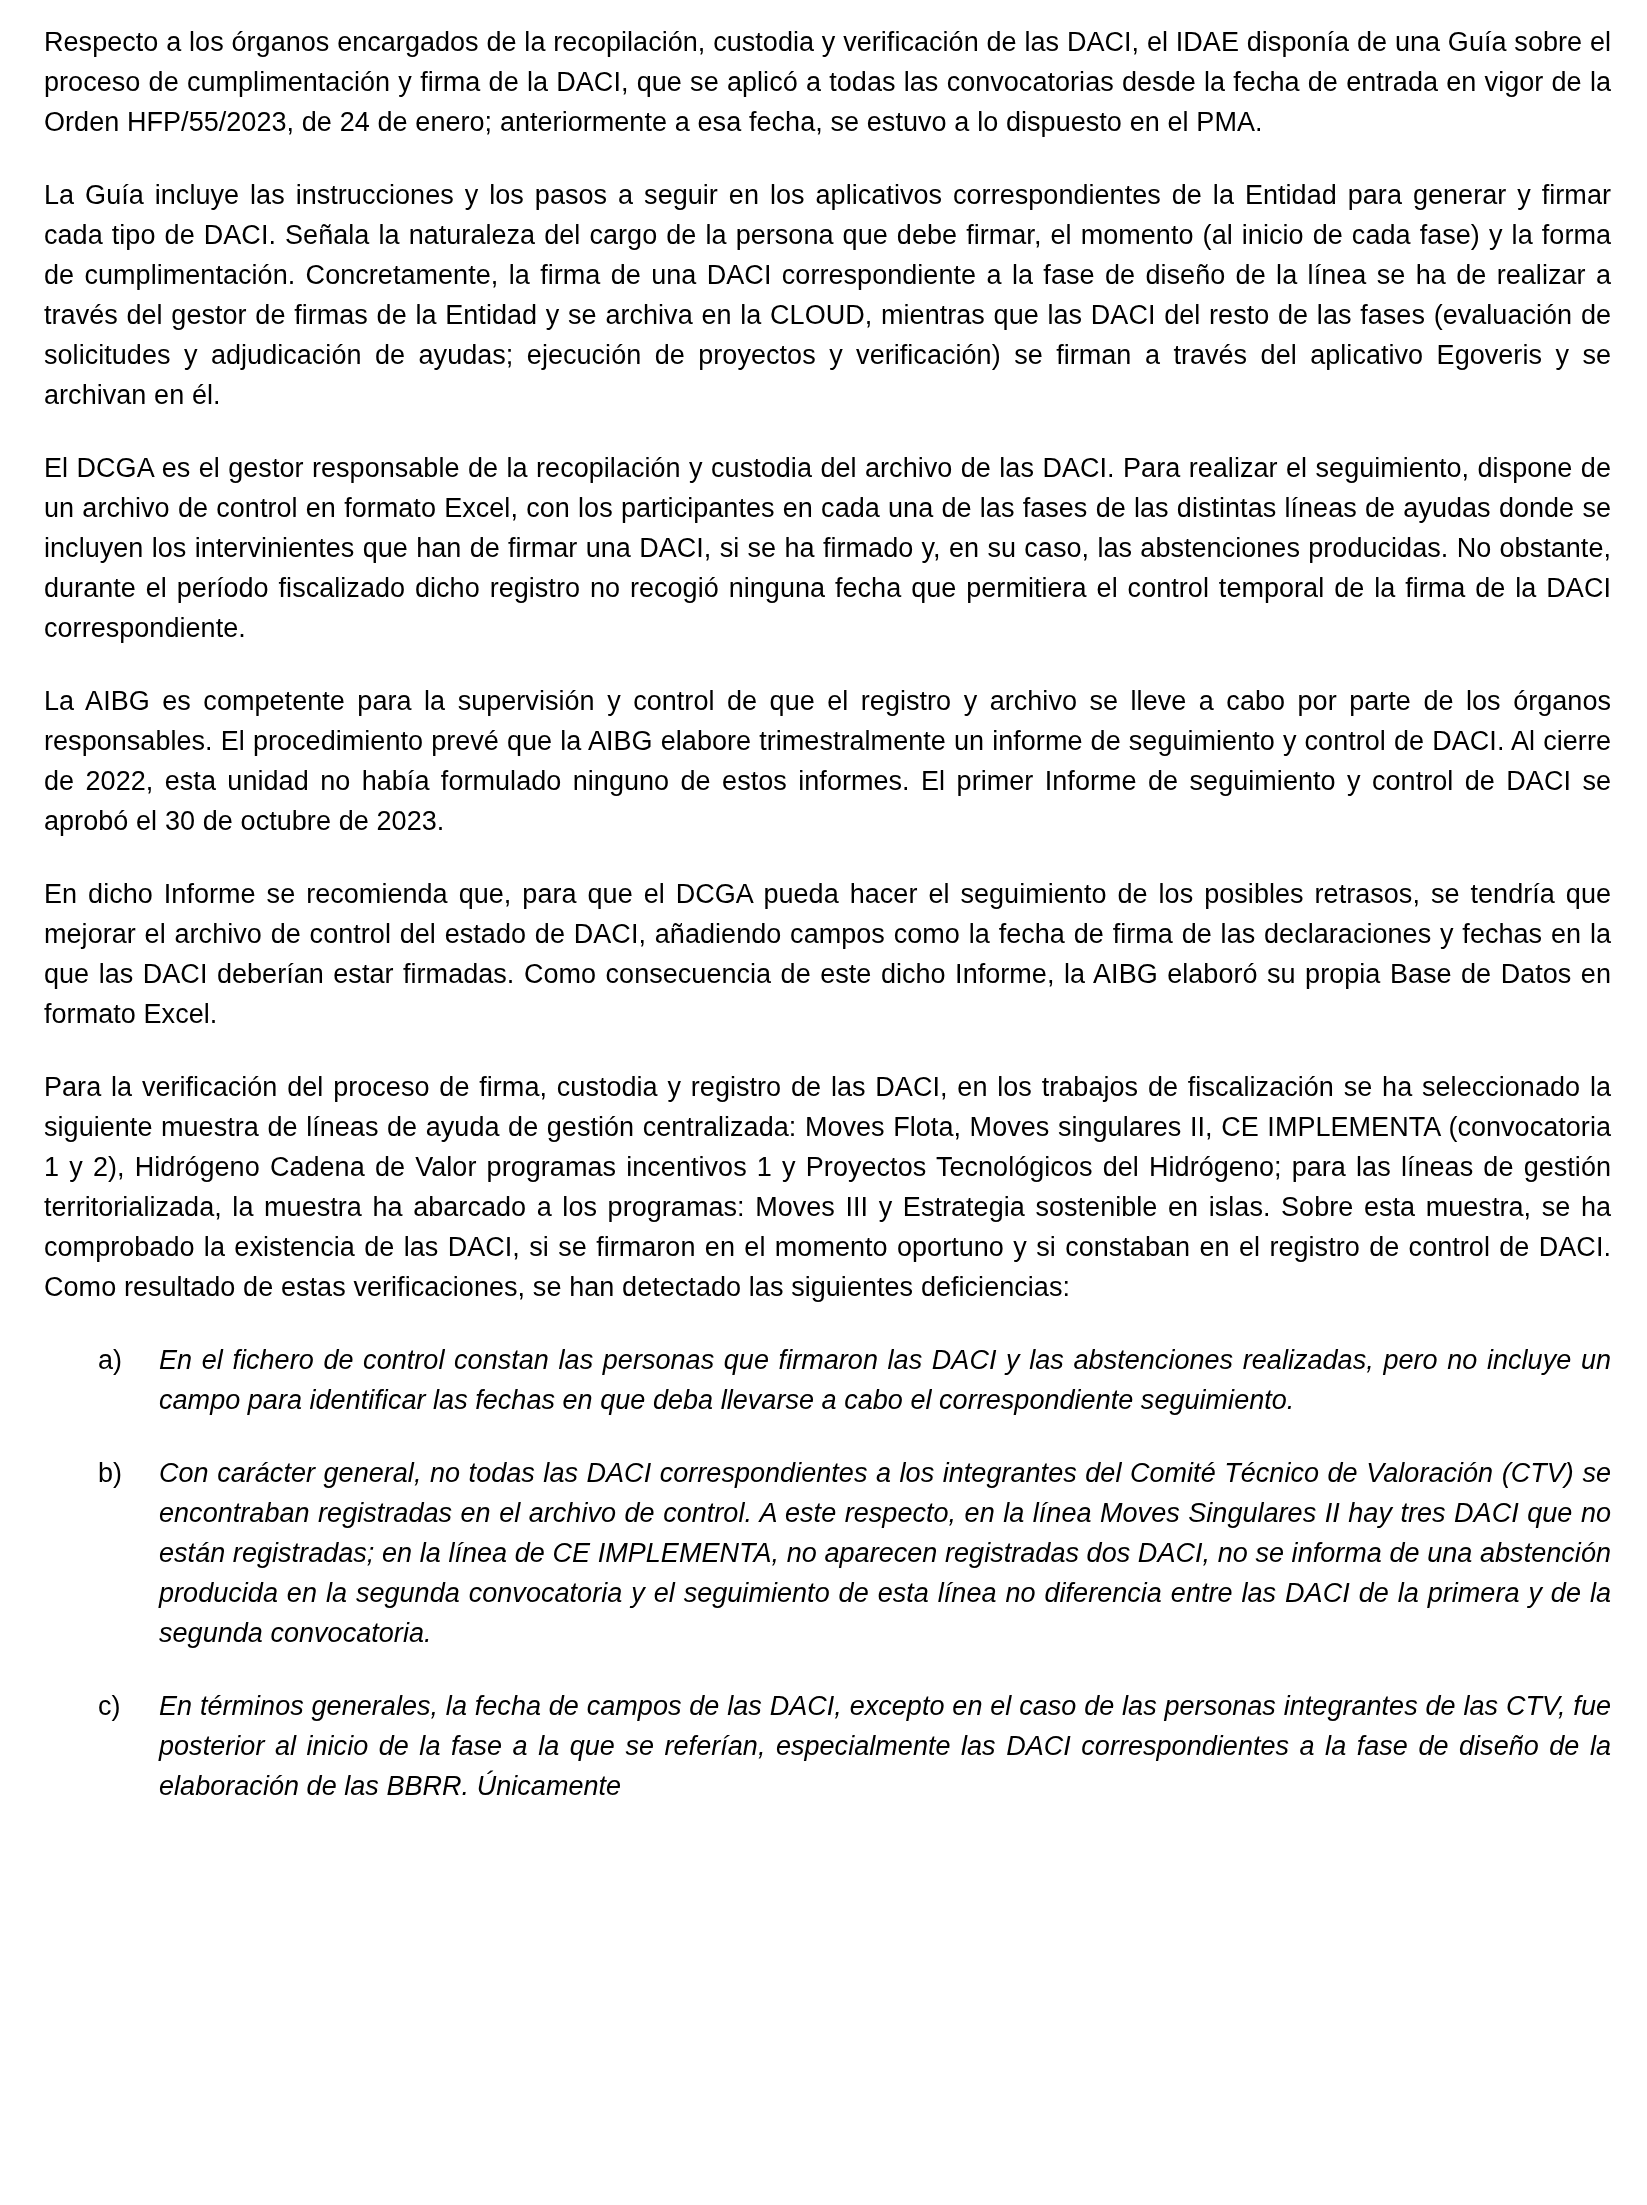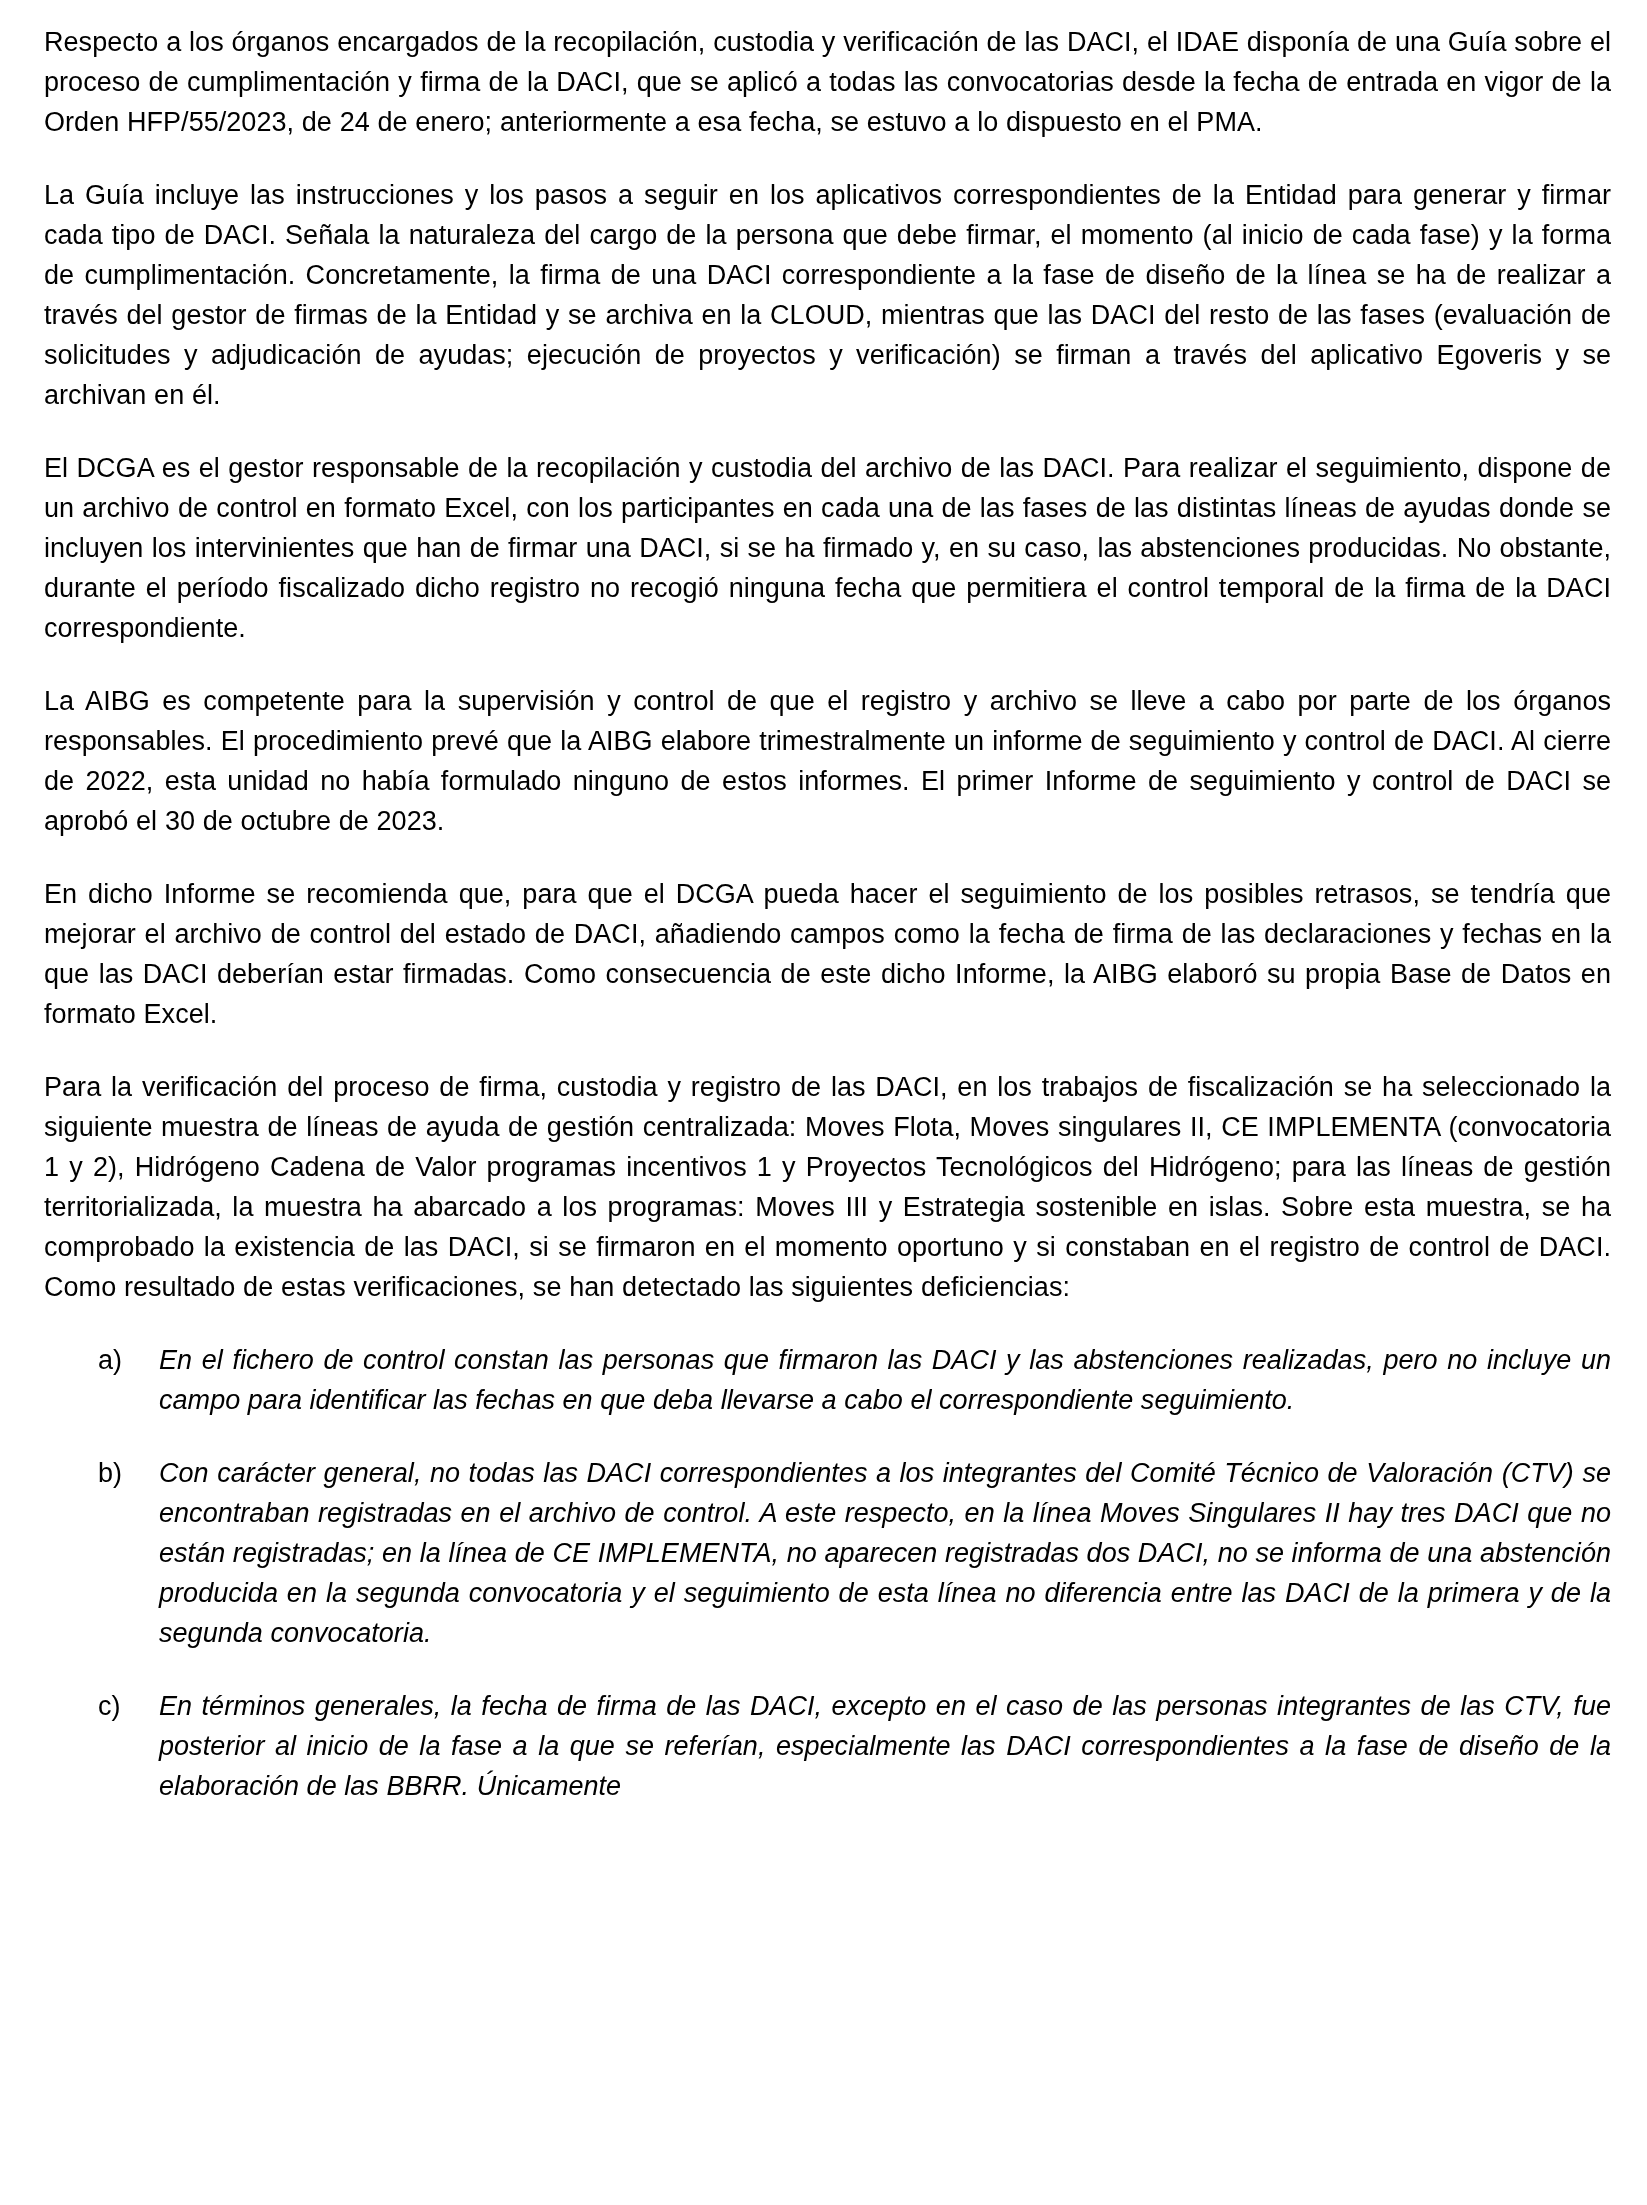--- a/index.html
+++ b/index.html
@@ -86,19 +86,19 @@
       <li>
         <span class="marker">a)</span>
         <span class="li-text">En el fichero de control constan las personas que firmaron las DACI y las abstenciones realizadas, pero no incluye un campo para identificar las fechas en que deba llevarse a cabo el correspondiente seguimiento.</span>
       </li>
       <li>
         <span class="marker">b)</span>
         <span class="li-text">Con carácter general, no todas las DACI correspondientes a los integrantes del Comité Técnico de Valoración (CTV) se encontraban registradas en el archivo de control. A este respecto, en la línea Moves Singulares II hay tres DACI que no están registradas; en la línea de CE IMPLEMENTA, no aparecen registradas dos DACI, no se informa de una abstención producida en la segunda convocatoria y el seguimiento de esta línea no diferencia entre las DACI de la primera y de la segunda convocatoria.</span>
       </li>
       <li>
         <span class="marker">c)</span>
-        <span class="li-text">En términos generales, la fecha de firma de las DACI, excepto en el caso de las personas integrantes de las CTV, fue posterior al inicio de la fase a la que se referían, especialmente las DACI correspondientes a la fase de diseño de la elaboración de las BBRR. Únicamente</span>
+        <span class="li-text">En términos generales, la fecha de campos de las DACI, excepto en el caso de las personas integrantes de las CTV, fue posterior al inicio de la fase a la que se referían, especialmente las DACI correspondientes a la fase de diseño de la elaboración de las BBRR. Únicamente</span>
       </li>
     </ol>
 
   </div>
 </div>
 
 
 </body></html>

